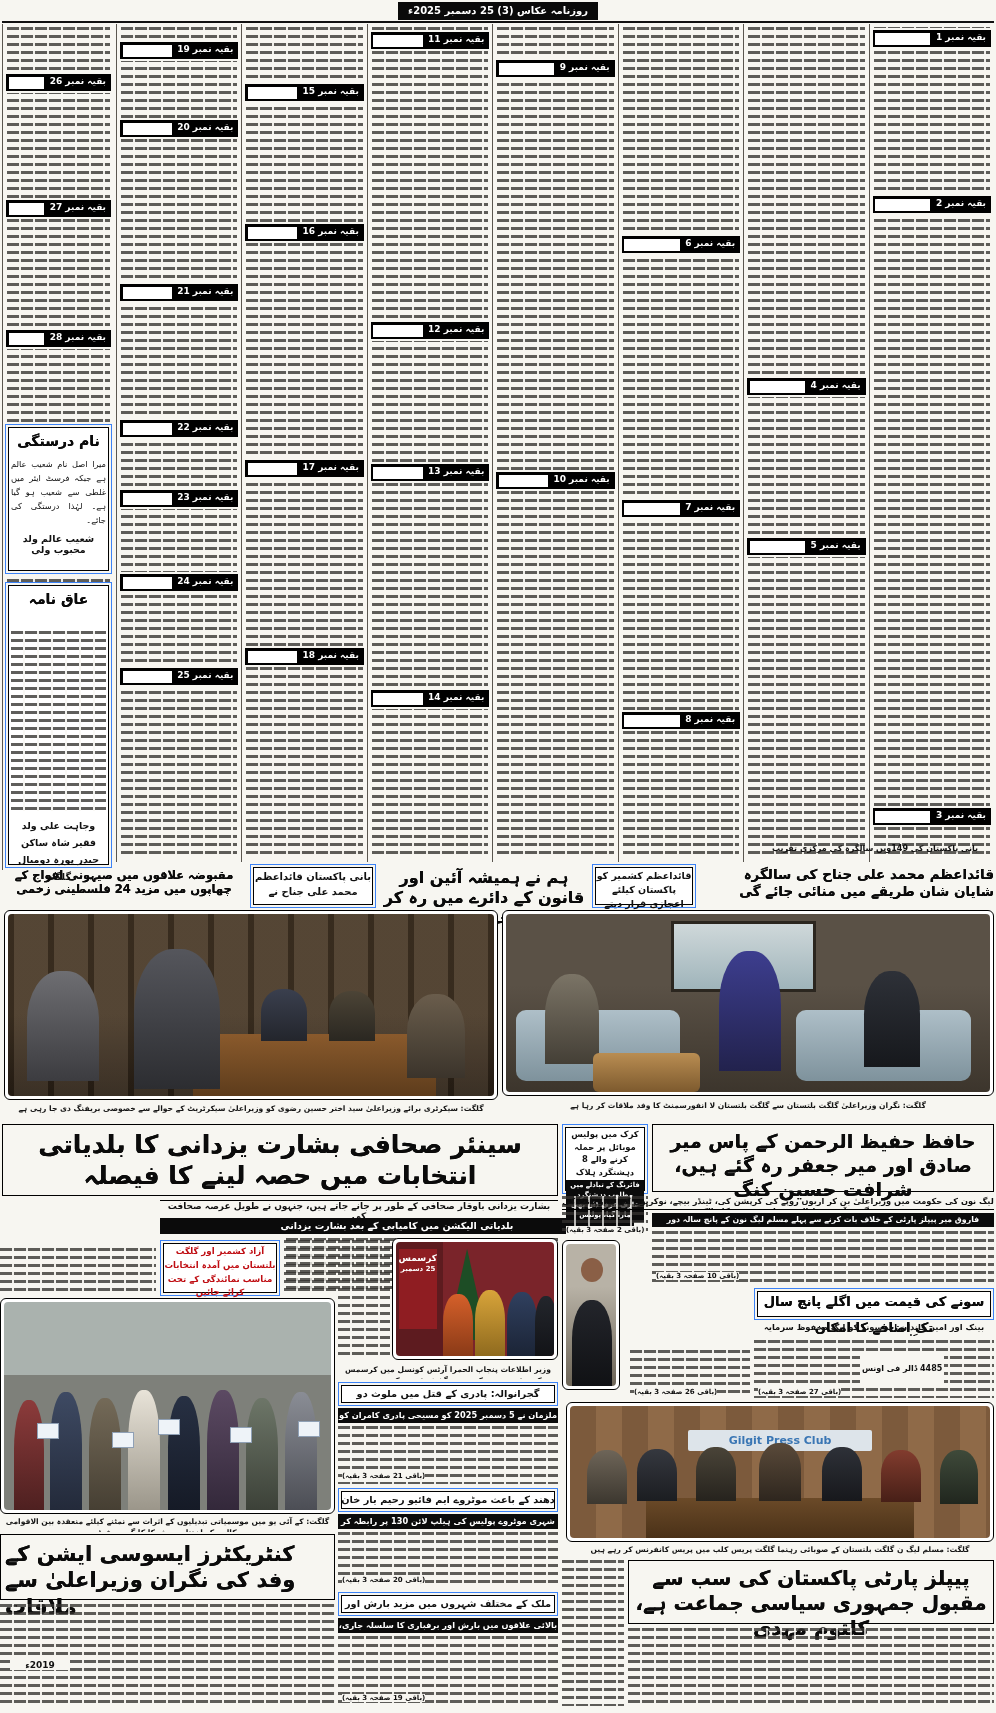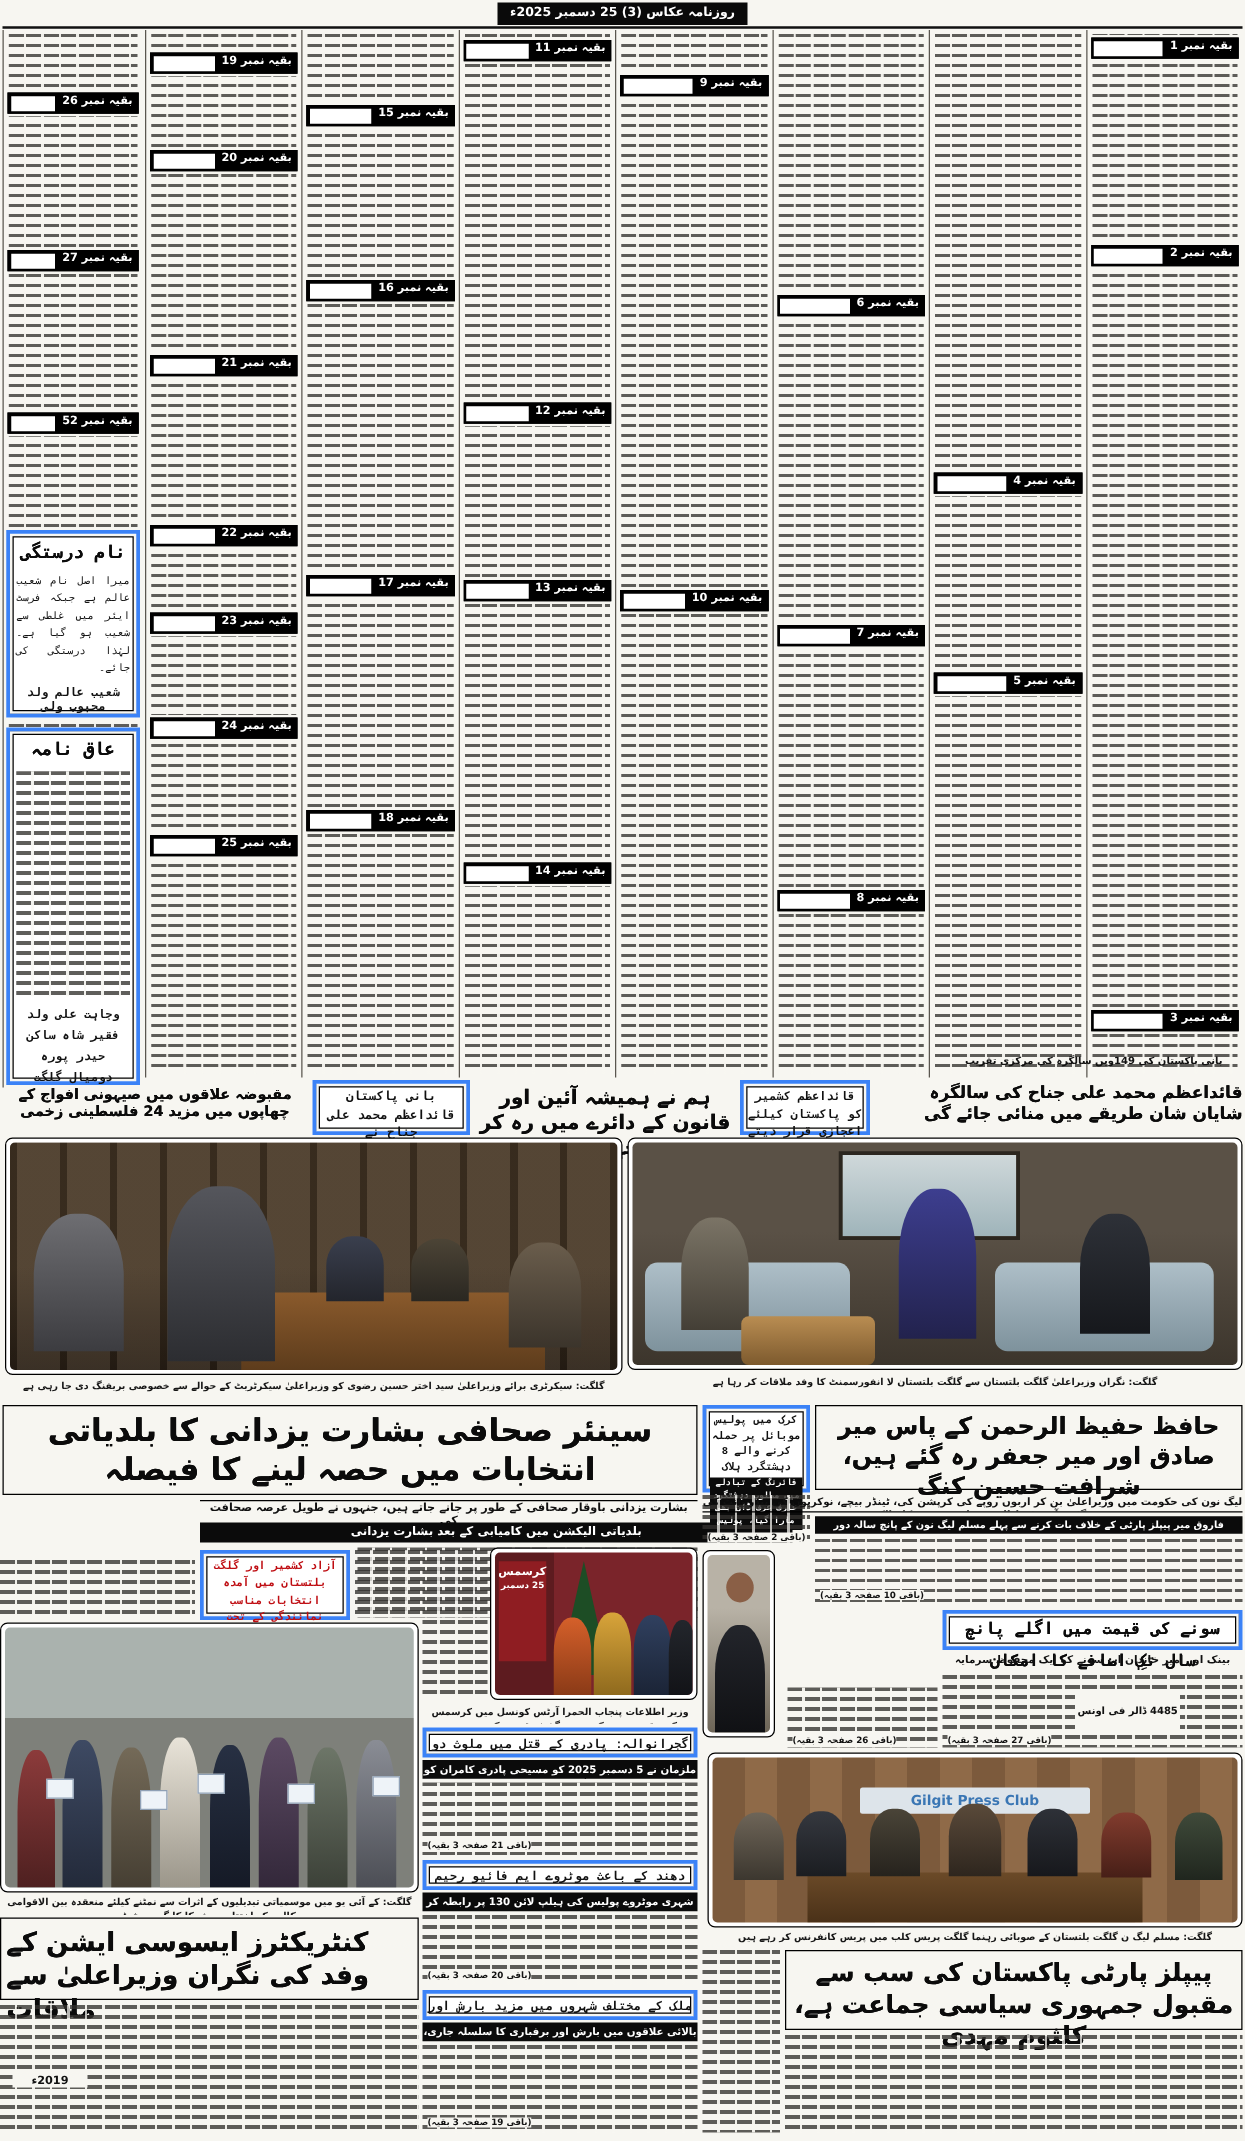--- a/index.html
+++ b/index.html
@@ -15,21 +15,21 @@
   .col:last-child{border-left:none;}
   .colfl{position:absolute;inset:3px 4px;}
   
   .cont{position:absolute;left:3px;right:3px;height:15px;display:flex;border:1px solid #000;
         background:#000;z-index:3;box-shadow:0 0 0 2px #f7f6f1;}
   .cont b{color:#fff;font-size:9px;font-weight:700;line-height:13px;padding:0 4px;white-space:nowrap;}
   .cont i{flex:1;background:#fff;margin:1.5px;}
   
   .h-nast{font-weight:900;color:#0b0b0b;line-height:1.25;letter-spacing:-.3px;
           text-shadow:0 0 .5px #000;}
-  .boxed{border:3px solid #3b82f6;box-shadow:inset 0 0 0 2px #f7f6f1, inset 0 0 0 3px #000;background:#fff;font-family:Liberation Mono, monospace;}
+  .boxed{border:1px solid #3b82f6;box-shadow:inset 0 0 0 2px #f7f6f1, inset 0 0 0 3px #000;background:#fff;}
   .strip{background:#0b0b0b;color:#fff;font-weight:700;text-align:center;overflow:hidden;}
   .cap{font-size:7.6px;font-weight:600;text-align:center;color:#151515;line-height:1.5;overflow:hidden;}
   .redtxt{color:#bf0d12;}
   .ref{font-size:7px;font-weight:700;}
   .photo{border:1px solid #000;border-radius:6px;background:#fff;padding:3px;}
   .photo .ph{position:relative;width:100%;height:100%;border-radius:4px;overflow:hidden;}
   .p-fig{position:absolute;border-radius:45% 45% 0 0;}
   .head{position:absolute;border-radius:50%;}
   .cert{position:absolute;background:#eef3f8;border:1px solid #8fa0b5;}
   .minihead{font-weight:900;font-size:11px;line-height:1.45;text-align:center;}
@@ -171,32 +171,32 @@
     <div class="colfl fl"></div>
     <div class="cont" style="top:50px">
         <b>بقیہ نمبر 26</b>
         <i></i>
       </div>
     <div class="cont" style="top:176px">
         <b>بقیہ نمبر 27</b>
         <i></i>
       </div>
     <div class="cont" style="top:306px">
-        <b>بقیہ نمبر 52</b>
+        <b>بقیہ نمبر 28</b>
         <i></i>
       </div>
 
     <div class="abs boxed" style="left:2px;top:400px;right:2px;height:150px;padding:8px 5px;text-align:center;">
       <div class="h-nast" style="font-size:14px;margin-bottom:6px;">نام درستگی</div>
       <div style="font-size:8.3px;line-height:1.7;text-align:justify;">میرا اصل نام شعیب عالم ہے جبکہ فرسٹ ایئر میں غلطی سے شعیب ہو گیا ہے۔ لہٰذا درستگی کی جائے۔</div>
       <div style="font-size:9.5px;font-weight:800;margin-top:6px;">شعیب عالم ولد محبوب ولی</div>
     </div>
 
     <div class="abs boxed" style="left:2px;top:558px;right:2px;height:286px;padding:8px 5px;text-align:center;">
-      <div class="h-nast" style="font-size:14px;margin-bottom:6px;">عاق نامہ</div>
+      <div class="h-nast" style="font-size:14px;margin-bottom:22px;">عاق نامہ</div>
       <div class="fl" style="height:180px;"></div>
       <div style="font-size:9.5px;font-weight:800;margin-top:6px;line-height:1.8;">وجاہت علی ولد فقیر شاہ ساکن حیدر پورہ دومیال گلگت</div>
     </div>
   </div>
 
   <div class="abs h-nast" style="left:700px;top:866px;width:294px;height:40px;font-size:13.5px;text-align:right;">قائداعظم محمد علی جناح کی سالگرہ شایان شان طریقے میں منائی جائے گی</div>
   <div class="abs boxed minihead" style="left:592px;top:864px;width:104px;height:44px;font-size:9.5px;padding:4px 3px;">قائداعظم کشمیر کو پاکستان کیلئے اعجازی قرار دیتے تھے</div>
   <div class="abs h-nast" style="left:380px;top:868px;width:208px;height:38px;font-size:16px;text-align:center;">ہم نے ہمیشہ آئین اور قانون کے دائرے میں رہ کر جدوجہد کی ہے</div>
   <div class="abs boxed minihead" style="left:250px;top:864px;width:126px;height:44px;font-size:10px;padding:5px 4px;">بانی پاکستان قائداعظم محمد علی جناح نے</div>
   <div class="abs h-nast" style="left:2px;top:868px;width:244px;height:40px;font-size:11.5px;text-align:center;">مقبوضہ علاقوں میں صیہونی افواج کے چھاپوں میں مزید 24 فلسطینی زخمی</div>

